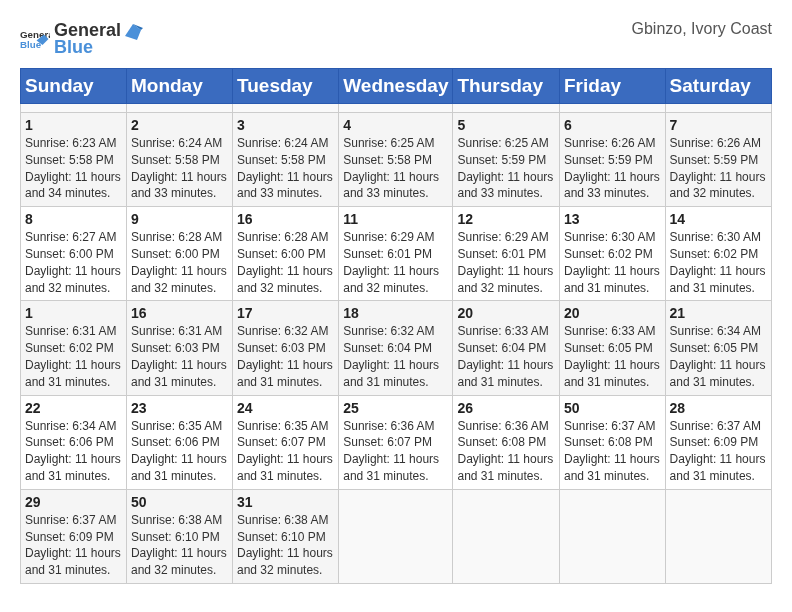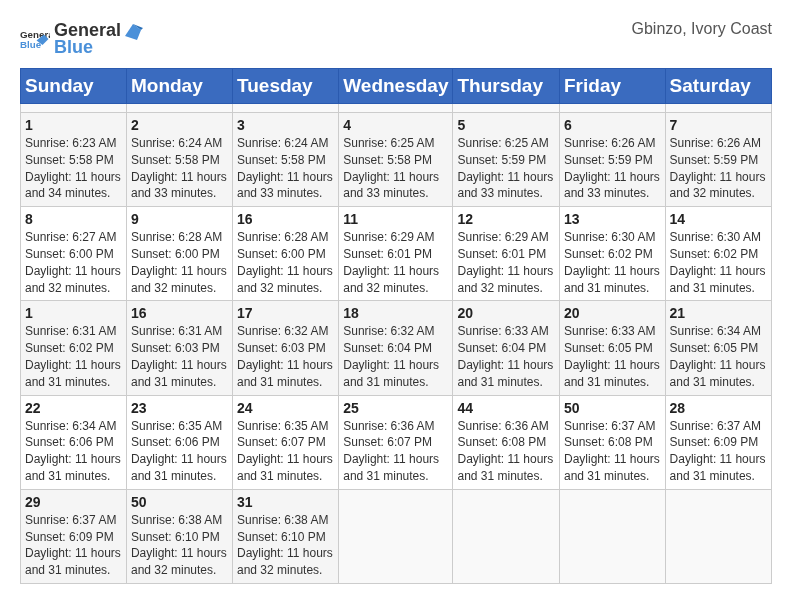--- a/index.html
+++ b/index.html
@@ -227,21 +227,21 @@
         </td>
         <td>
           <span class="day-number">24</span>
           <div class="day-info">Sunrise: 6:35 AM<br>Sunset: 6:07 PM<br>Daylight: 11 hours<br>and 31 minutes.</div>
         </td>
         <td>
           <span class="day-number">25</span>
           <div class="day-info">Sunrise: 6:36 AM<br>Sunset: 6:07 PM<br>Daylight: 11 hours<br>and 31 minutes.</div>
         </td>
         <td>
-          <span class="day-number">44</span>
+          <span class="day-number">26</span>
           <div class="day-info">Sunrise: 6:36 AM<br>Sunset: 6:08 PM<br>Daylight: 11 hours<br>and 31 minutes.</div>
         </td>
         <td>
           <span class="day-number">50</span>
           <div class="day-info">Sunrise: 6:37 AM<br>Sunset: 6:08 PM<br>Daylight: 11 hours<br>and 31 minutes.</div>
         </td>
         <td>
           <span class="day-number">28</span>
           <div class="day-info">Sunrise: 6:37 AM<br>Sunset: 6:09 PM<br>Daylight: 11 hours<br>and 31 minutes.</div>
         </td>

